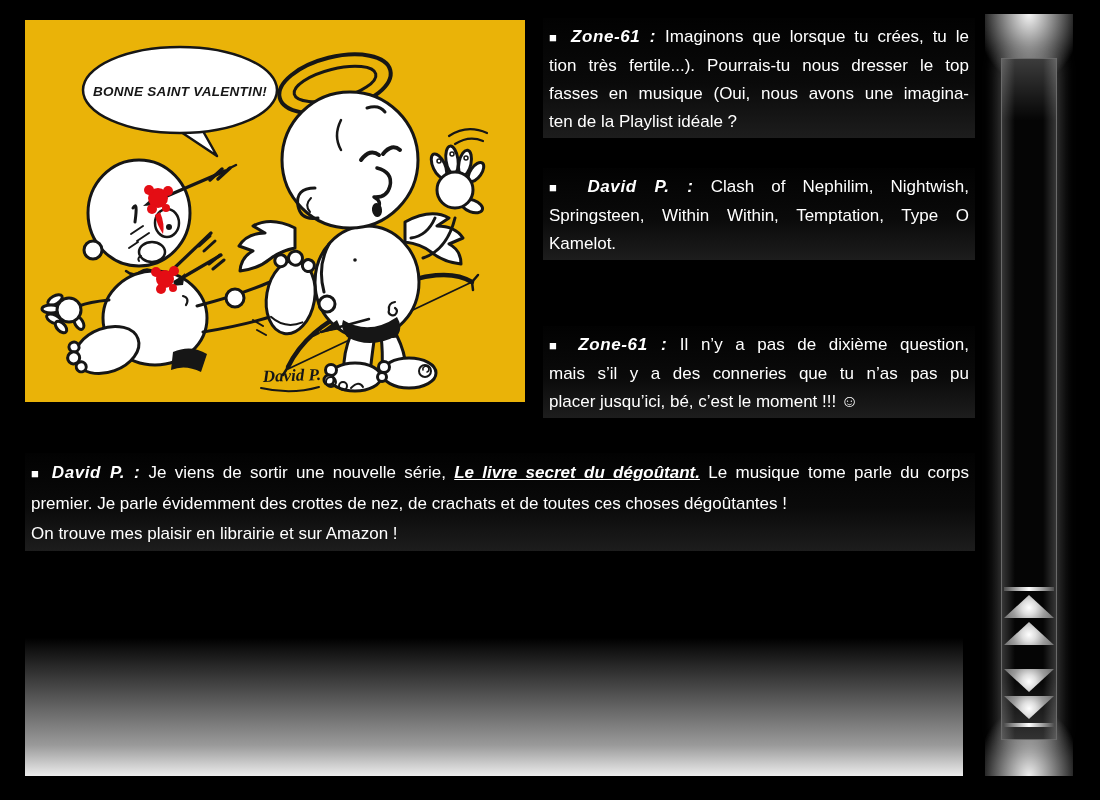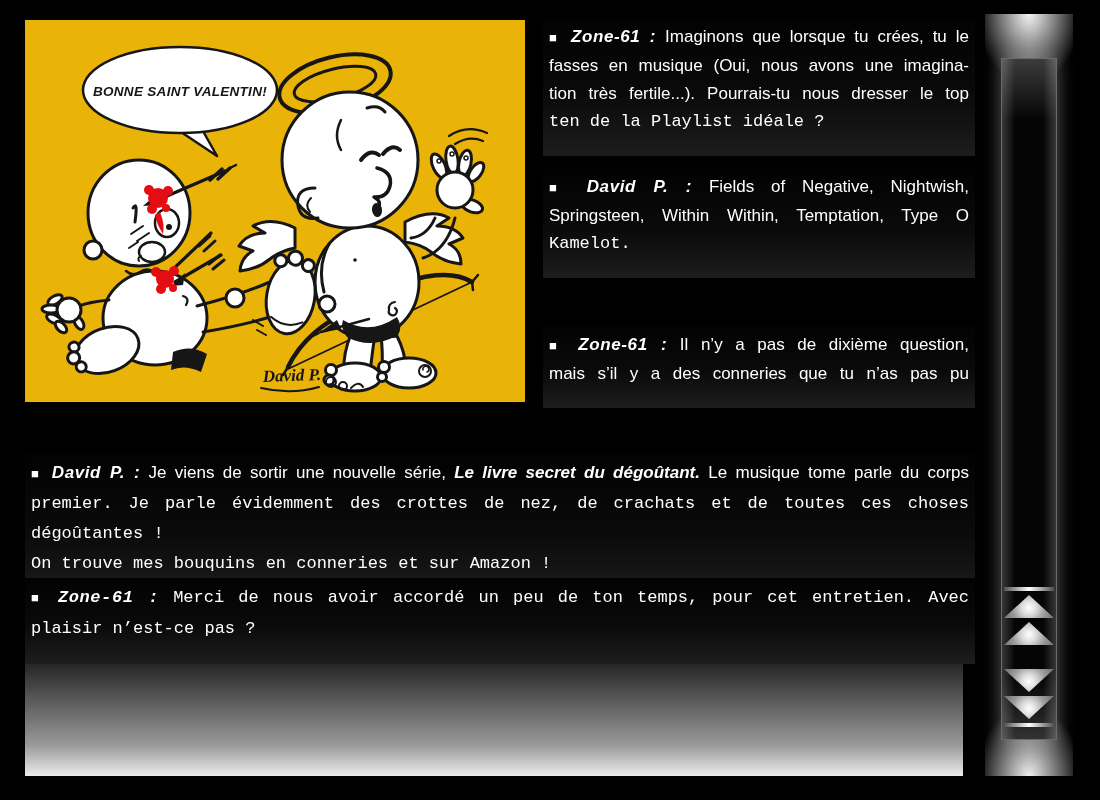--- a/index.html
+++ b/index.html
@@ -5,29 +5,29 @@
   html,body{margin:0;padding:0;background:#000;}
   #app{position:relative;width:1100px;height:800px;background:#000;overflow:hidden;
        font-family:"Liberation Sans",sans-serif;}
   
   .panel{position:absolute;left:25px;top:8px;width:938px;height:768px;
          background:linear-gradient(180deg,#000 0%,#000 82%,#9a9a9a 96%,#ececec 100%);}
   
   .cartoon{position:absolute;left:25px;top:20px;width:500px;height:382px;background:#eab308;}
   
   .para{position:absolute;color:#fff;font-size:17px;line-height:28px;
-        padding:5px 6px 20px 6px;
+        padding:5px 6px 2px 6px;
         background:linear-gradient(180deg,#020202 0%,#0a0a0a 55%,#1d1d1d 100%);}
   .para.rightcol{left:543px;width:420px;}
   .para.fullw{left:25px;width:938px;line-height:30px;}
   .pline{text-align:justify;text-align-last:justify;}
-  .pline.lastline{text-align-last:left;font-family:Liberation Mono, monospace;}
+  .pline.lastline{text-align-last:left;}
   .bullet{font-style:normal;font-size:13px;letter-spacing:1px;}
   .speaker{font-weight:bold;font-style:italic;letter-spacing:0.6px;}
-  .booktitle{font-weight:bold;font-style:italic;}
+  .booktitle{font-weight:bold;font-style:italic;text-decoration:underline;}
   
   .scrollbar{position:absolute;left:985px;top:14px;width:88px;height:762px;
      background:
        radial-gradient(60% 70px at 50% 0%, rgba(255,255,255,0.95), rgba(255,255,255,0) 100%),
        radial-gradient(60% 70px at 50% 100%, rgba(255,255,255,0.92), rgba(255,255,255,0) 100%),
        linear-gradient(90deg,#000 0%,#1a1a1a 50%,#000 100%);}
   .sb-track{position:absolute;left:16px;right:16px;top:44px;bottom:36px;
      border:1px solid #6a6a6a;
      background:
        linear-gradient(90deg, rgba(255,255,255,0.20), rgba(0,0,0,0) 24%, rgba(0,0,0,0) 76%, rgba(255,255,255,0.20)),
@@ -219,45 +219,43 @@
           <circle cx="306" cy="362" r="5" stroke-width="2"></circle>
           <circle cx="318" cy="366" r="4" stroke-width="2"></circle>
           <path d="M 326,368 q 8,-8 12,-1" stroke-width="2"></path>
         </g>
       </g>
     </svg>
   </div>
 
   <div class="para rightcol" style="top:18px">
     <div class="pline"><span class="bullet">■</span> <span class="speaker">Zone-61 :</span> <span>Imaginons que lorsque tu crées, tu le</span></div>
+    <div class="pline">tion très fertile...). Pourrais-tu nous dresser le top</div>
     <div class="pline">fasses en musique (Oui, nous avons une imagina-</div>
-    <div class="pline">tion très fertile...). Pourrais-tu nous dresser le top</div>
     <div class="pline lastline">ten de la Playlist idéale ?</div>
   </div>
 
   <div class="para rightcol" style="top:168px">
-    <div class="pline"><span class="bullet">■</span> <span class="speaker">David P. :</span> <span>Fields of Negative, Nightwish,</span></div>
+    <div class="pline"><span class="bullet">■</span> <span class="speaker">David P. :</span> <span>Clash of Nephilim, Nightwish,</span></div>
     <div class="pline">Springsteen, Within Within, Temptation, Type O</div>
     <div class="pline lastline">Kamelot.</div>
   </div>
 
   <div class="para rightcol" style="top:326px">
     <div class="pline"><span class="bullet">■</span> <span class="speaker">Zone-61 :</span> <span>Il n’y a pas de dixième question,</span></div>
     <div class="pline">mais s’il y a des conneries que tu n’as pas pu</div>
+    <div class="pline lastline">placer jusqu’ici, bé, c’est le moment !!! ☺</div>
   </div>
 
   <div class="para fullw" style="top:453px">
     <div class="pline"><span class="bullet">■</span> <span class="speaker">David P. :</span> <span>Je viens de sortir une nouvelle série,</span> <span class="booktitle">Le livre secret du dégoûtant.</span> <span>Le musique tome parle du corps</span></div>
     <div class="pline lastline">premier. Je parle évidemment des crottes de nez, de crachats et de toutes ces choses dégoûtantes !</div>
-    <div class="pline lastline">On trouve mes bouquins en conneries et sur Amazon !</div>
-  </div>
-
-  <div class="para fullw" style="top:578px">
-    <div class="pline lastline"><span class="bullet">■</span> <span class="speaker">Zone-61 :</span> <span>Merci de nous avoir accordé un peu de ton temps, pour cet entretien. Avec plaisir n’est-ce pas ?</span></div>
-  </div>
+    <div class="pline lastline">On trouve mes plaisir en librairie et sur Amazon !</div>
+  </div>
+
 
   <div class="scrollbar">
     <div class="sb-track">
       <div class="sb-controls">
         <div class="sb-rule"></div>
         <div class="tri up"></div>
         <div class="tri up"></div>
         <div class="sb-gap"></div>
         <div class="tri down"></div>
         <div class="tri down"></div>

